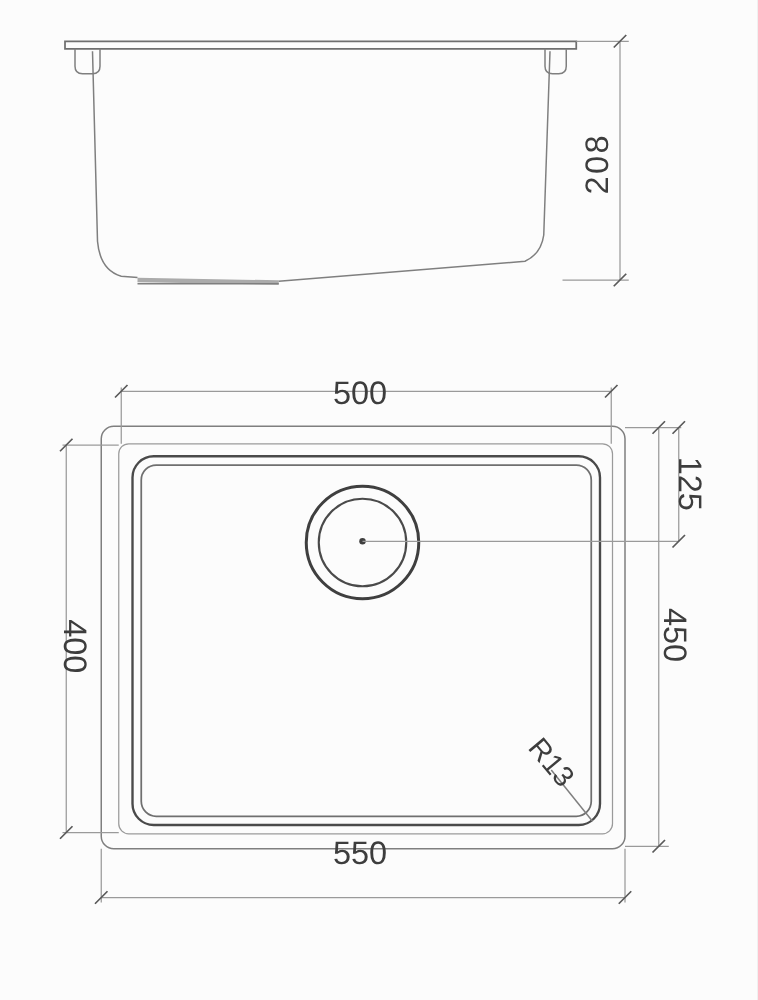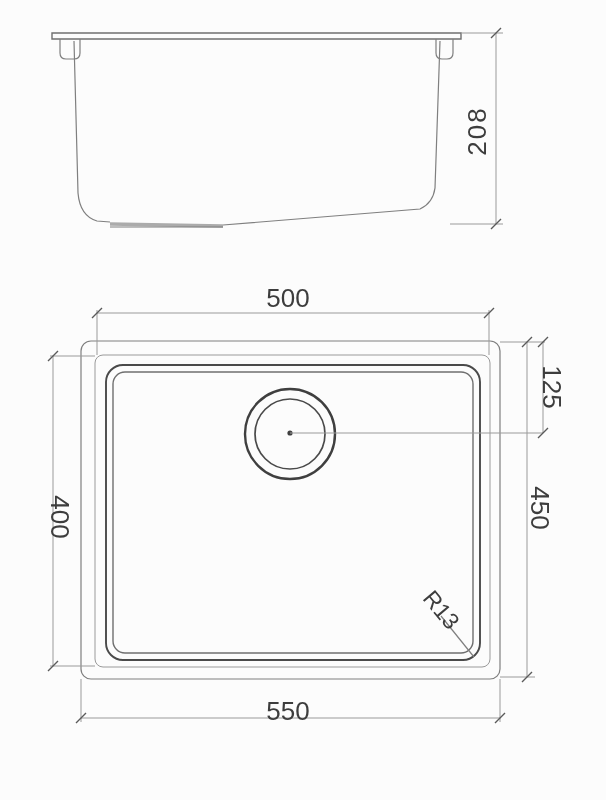--- a/index.html
+++ b/index.html
@@ -87,23 +87,23 @@
       <path class="ln-light" d="M527,342 V677"></path>
       <path class="tick" d="M522,347 L532,337 M522,682 L532,672"></path>
 
       <path class="ln-light" d="M543,342 V433"></path>
       <path class="tick" d="M538,347 L548,337 M538,438 L548,428"></path>
 
       <path class="ln-med" d="M441,616 L474,657"></path>
     </g>
   </svg>
 
-  <div class="dim-label" style="left:288px;top:298px;">500</div>
+  <div class="dim-label" style="left:288px;top:314px;">500</div>
 
-  <div class="dim-label" style="left:288px;top:711px;">550</div>
+  <div class="dim-label" style="left:288px;top:682px;">550</div>
 
   <div class="dim-label rot90" style="left:60px;top:517px;">400</div>
 
   <div class="dim-label rot90" style="left:540px;top:508px;">450</div>
 
   <div class="dim-label rot90" style="left:552px;top:387px;">125</div>
 
   <div class="dim-label rot-90 ls" style="left:477px;top:131px;">208</div>
 
   <div class="dim-label rot50" style="left:441px;top:610px;">R13</div>

